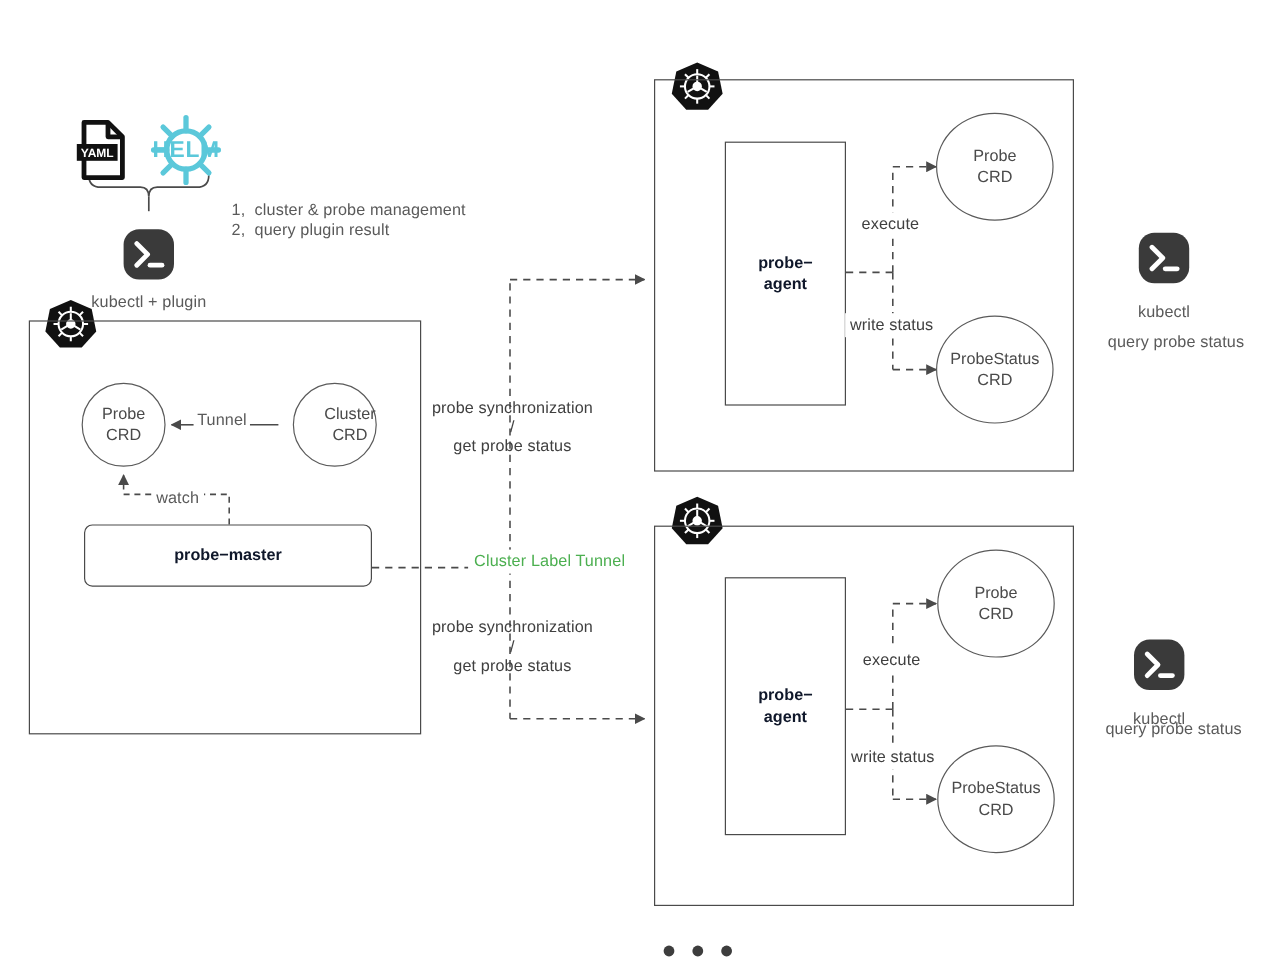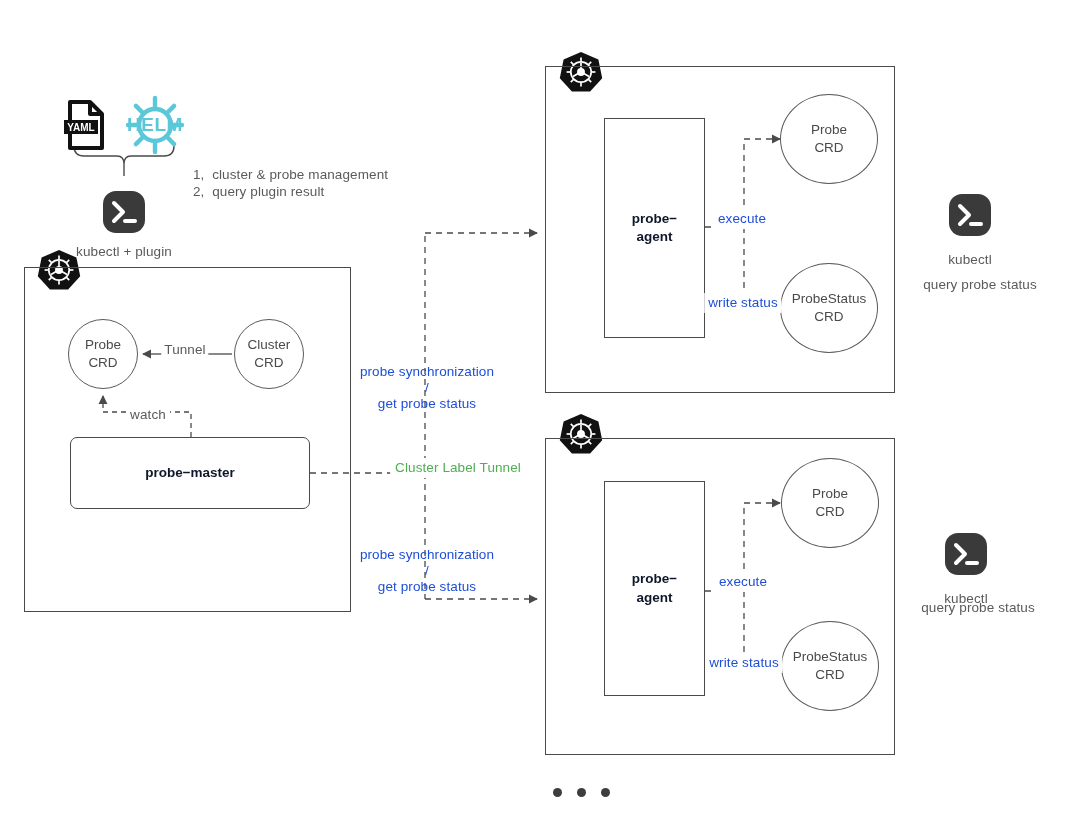--- a/index.html
+++ b/index.html
@@ -24,21 +24,21 @@
   
   .txt {
     position: absolute;
     font-size: 13.5px;
     color: #5a5a5a;
     white-space: pre;
     line-height: 1.45;
     letter-spacing: .1px;
   }
   .txt.center { transform: translateX(-50%); text-align: center; }
-  .txt.red   { color: #1d4ed8; margin-top: 32px; }
+  .txt.red   { color: #404040; }
   .txt.green { color: #4caf50; }
 
   
   .cluster-box {
     position: absolute;
     border: 1.3px solid #4a4a4a;
     background: transparent;
     box-sizing: border-box;
   }
 
@@ -255,30 +255,30 @@
   <div class="txt" style="left:193px; top:165px;">1,  cluster &amp; probe management</div>
   <div class="txt" style="left:193px; top:182px;">2,  query plugin result</div>
 
   <div class="cluster-box" style="left:24px; top:267px; width:327px; height:345px;"></div>
 
   <div class="crd-circle" style="left:68px; top:319px; width:70px; height:70px;">
     <span style="white-space:pre-line;">Probe
 CRD</span>
   </div>
 
-  <div class="crd-circle" style="left:234px; top:319px; width:70px; height:70px;">
+  <div class="crd-circle" style="left:244px; top:319px; width:70px; height:70px;justify-content:flex-end;">
     <span style="white-space:pre-line;">Cluster
 CRD</span>
   </div>
 
   <div class="txt center" style="left:185px; top:340px; background:#fff; padding:0 3px;">Tunnel</div>
 
   <div class="txt center" style="left:148px; top:405px; background:#fff; padding:0 3px;">watch</div>
 
-  <div class="node-rect rounded" style="left:70px; top:437px; width:240px; height:72px;">
+  <div class="node-rect rounded" style="left:70px; top:437px; width:240px; height:52px;">
     <span>probe−master</span>
   </div>
 
   <div class="txt red center" style="left:427px; top:330px;">probe synchronization</div>
   <div class="txt red center" style="left:427px; top:346px;">/</div>
   <div class="txt red center" style="left:427px; top:362px;">get probe status</div>
 
   <div class="txt green center" style="left:458px; top:458px; background:#fff; padding:0 5px;">Cluster Label Tunnel</div>
 
   <div class="txt red center" style="left:427px; top:513px;">probe synchronization</div>

